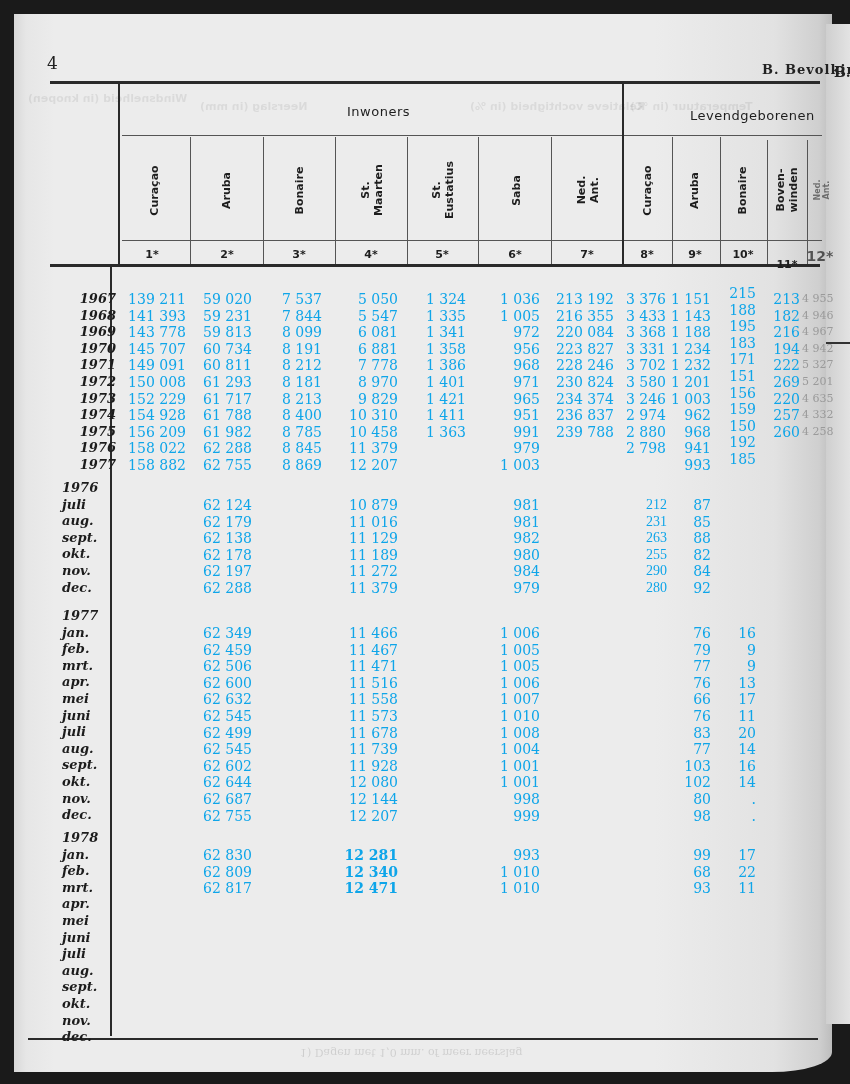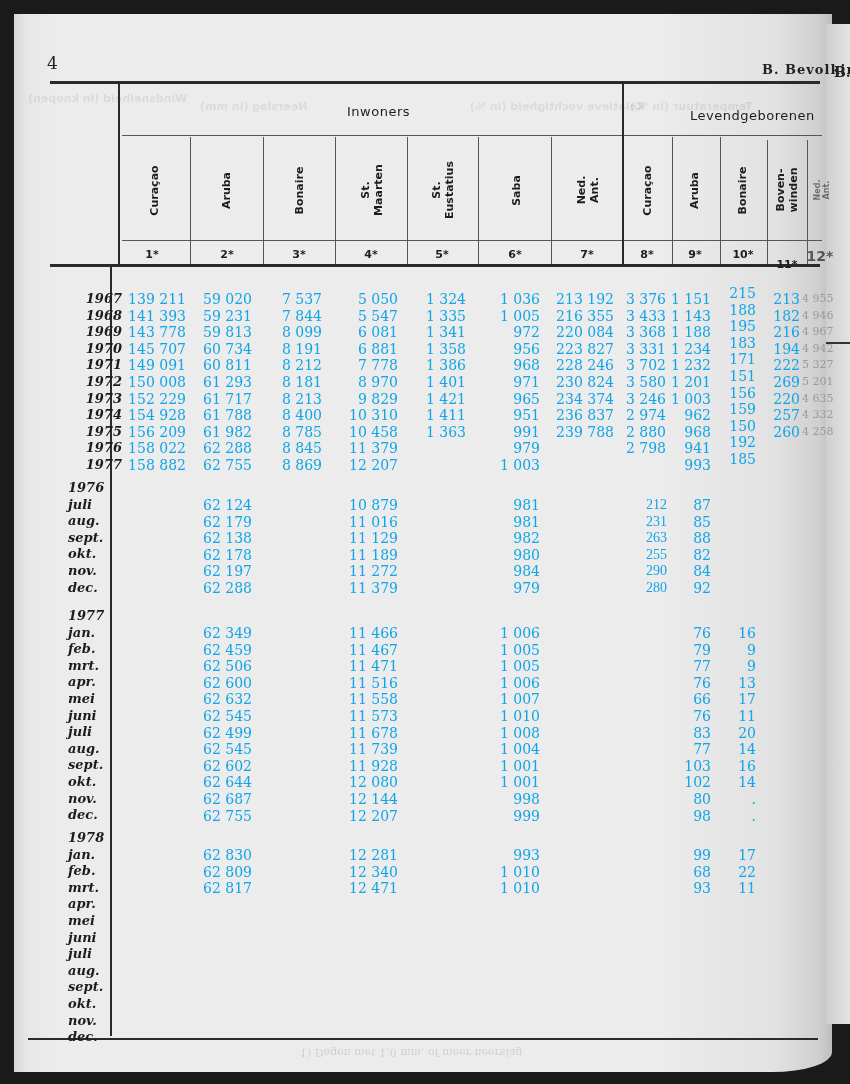--- a/index.html
+++ b/index.html
@@ -11,21 +11,21 @@
   .pagenum{position:absolute;left:47px;top:53px;font-size:17px;color:#222;font-family:"DejaVu Serif",serif;}
   .sec{position:absolute;left:762px;top:62px;font-size:13px;font-weight:bold;color:#222;letter-spacing:1px;white-space:nowrap;}
   .hline{position:absolute;height:0;border-top:3px solid #2a2a2a;}
   .thin{position:absolute;height:0;border-top:1px solid #555;}
   .vline{position:absolute;width:0;border-left:2px solid #2a2a2a;}
   .vthin{position:absolute;width:0;border-left:1px solid #555;}
   .grp{position:absolute;font-family:"DejaVu Sans",sans-serif;font-weight:normal;font-size:13px;color:#1e1e1e;letter-spacing:.5px;}
   .colh{position:absolute;top:140px;height:100px;width:44px;display:flex;align-items:center;justify-content:center;}
   .colh span{display:block;transform:rotate(-90deg);white-space:pre;text-align:center;font-family:"DejaVu Sans",sans-serif;font-size:11px;line-height:13px;color:#1e1e1e;font-weight:bold;}
   .colnum{position:absolute;top:248px;font-family:"DejaVu Sans",sans-serif;font-weight:bold;font-size:11px;color:#1e1e1e;text-align:center;width:50px;}
-  .rowlabels{position:absolute;left:62px;width:56px;font-style:italic;font-weight:bold;font-size:13px;line-height:16.6px;color:#1c1c1c;text-align:right;margin-left:6px;}
+  .rowlabels{position:absolute;left:62px;width:56px;font-style:italic;font-weight:bold;font-size:13px;line-height:16.6px;color:#1c1c1c;text-align:right;}
   .rowlabels div{height:16.6px;white-space:nowrap;text-align:left;}
   .rowlabels .yr{text-align:right;padding-right:2px;}
   .col{position:absolute;font-size:14px;line-height:16.6px;color:#0ea5e9;text-align:right;white-space:nowrap;}
   .col div{height:16.6px;}
   .col.faint{color:#9a9a9a;font-size:11px;}
   .bleed{position:absolute;color:#000;opacity:.07;font-family:"DejaVu Sans",sans-serif;font-weight:bold;font-size:11px;transform:scaleX(-1);white-space:nowrap;}
   .footnote{position:absolute;left:300px;top:1046px;font-size:11px;color:#000;opacity:.12;transform:scaleY(-1);white-space:nowrap;}
 </style>
 </head>
 <body>
@@ -443,21 +443,21 @@
     <div>14</div>
     <div>.</div>
     <div>.</div>
   </div>
 
 <div class="col" style="left:190px;width:62px;top:847px;">
     <div>62 830</div>
     <div>62 809</div>
     <div>62 817</div>
   </div>
-<div class="col" style="left:334px;width:64px;top:847px;">
+<div class="col" style="left:334px;width:64px;top:847px;font-weight:bold;">
     <div>12 281</div>
     <div>12 340</div>
     <div>12 471</div>
   </div>
 <div class="col" style="left:480px;width:60px;top:847px;">
     <div>993</div>
     <div>1 010</div>
     <div>1 010</div>
   </div>
 <div class="col" style="left:665px;width:46px;top:847px;">

